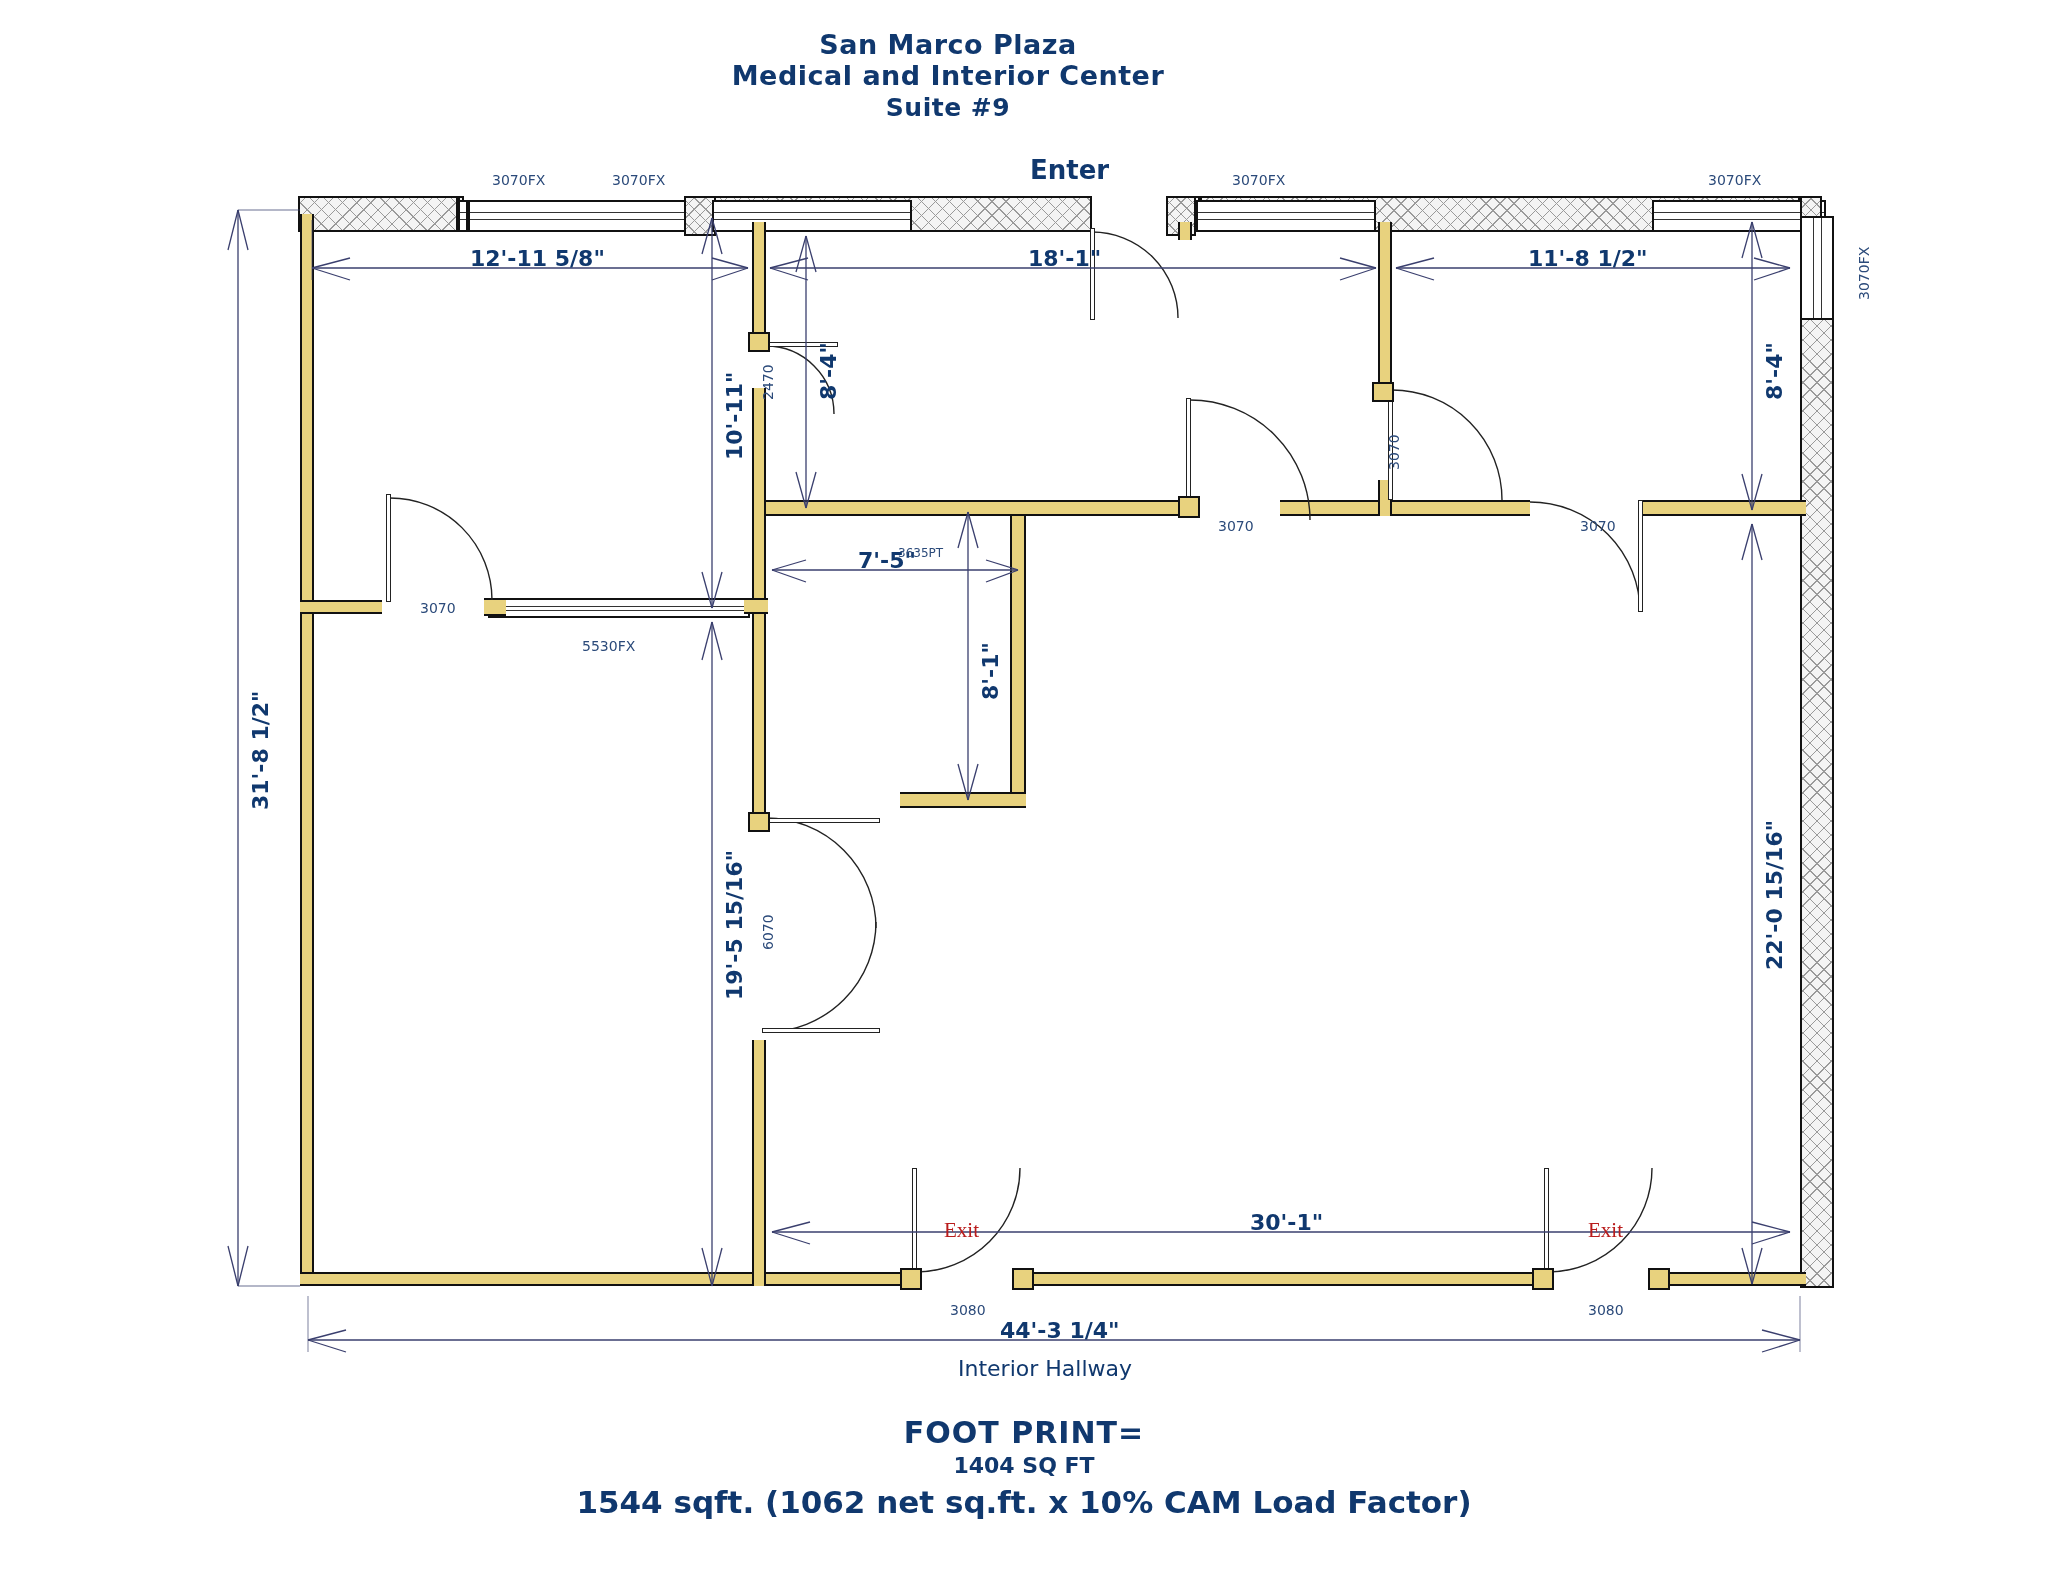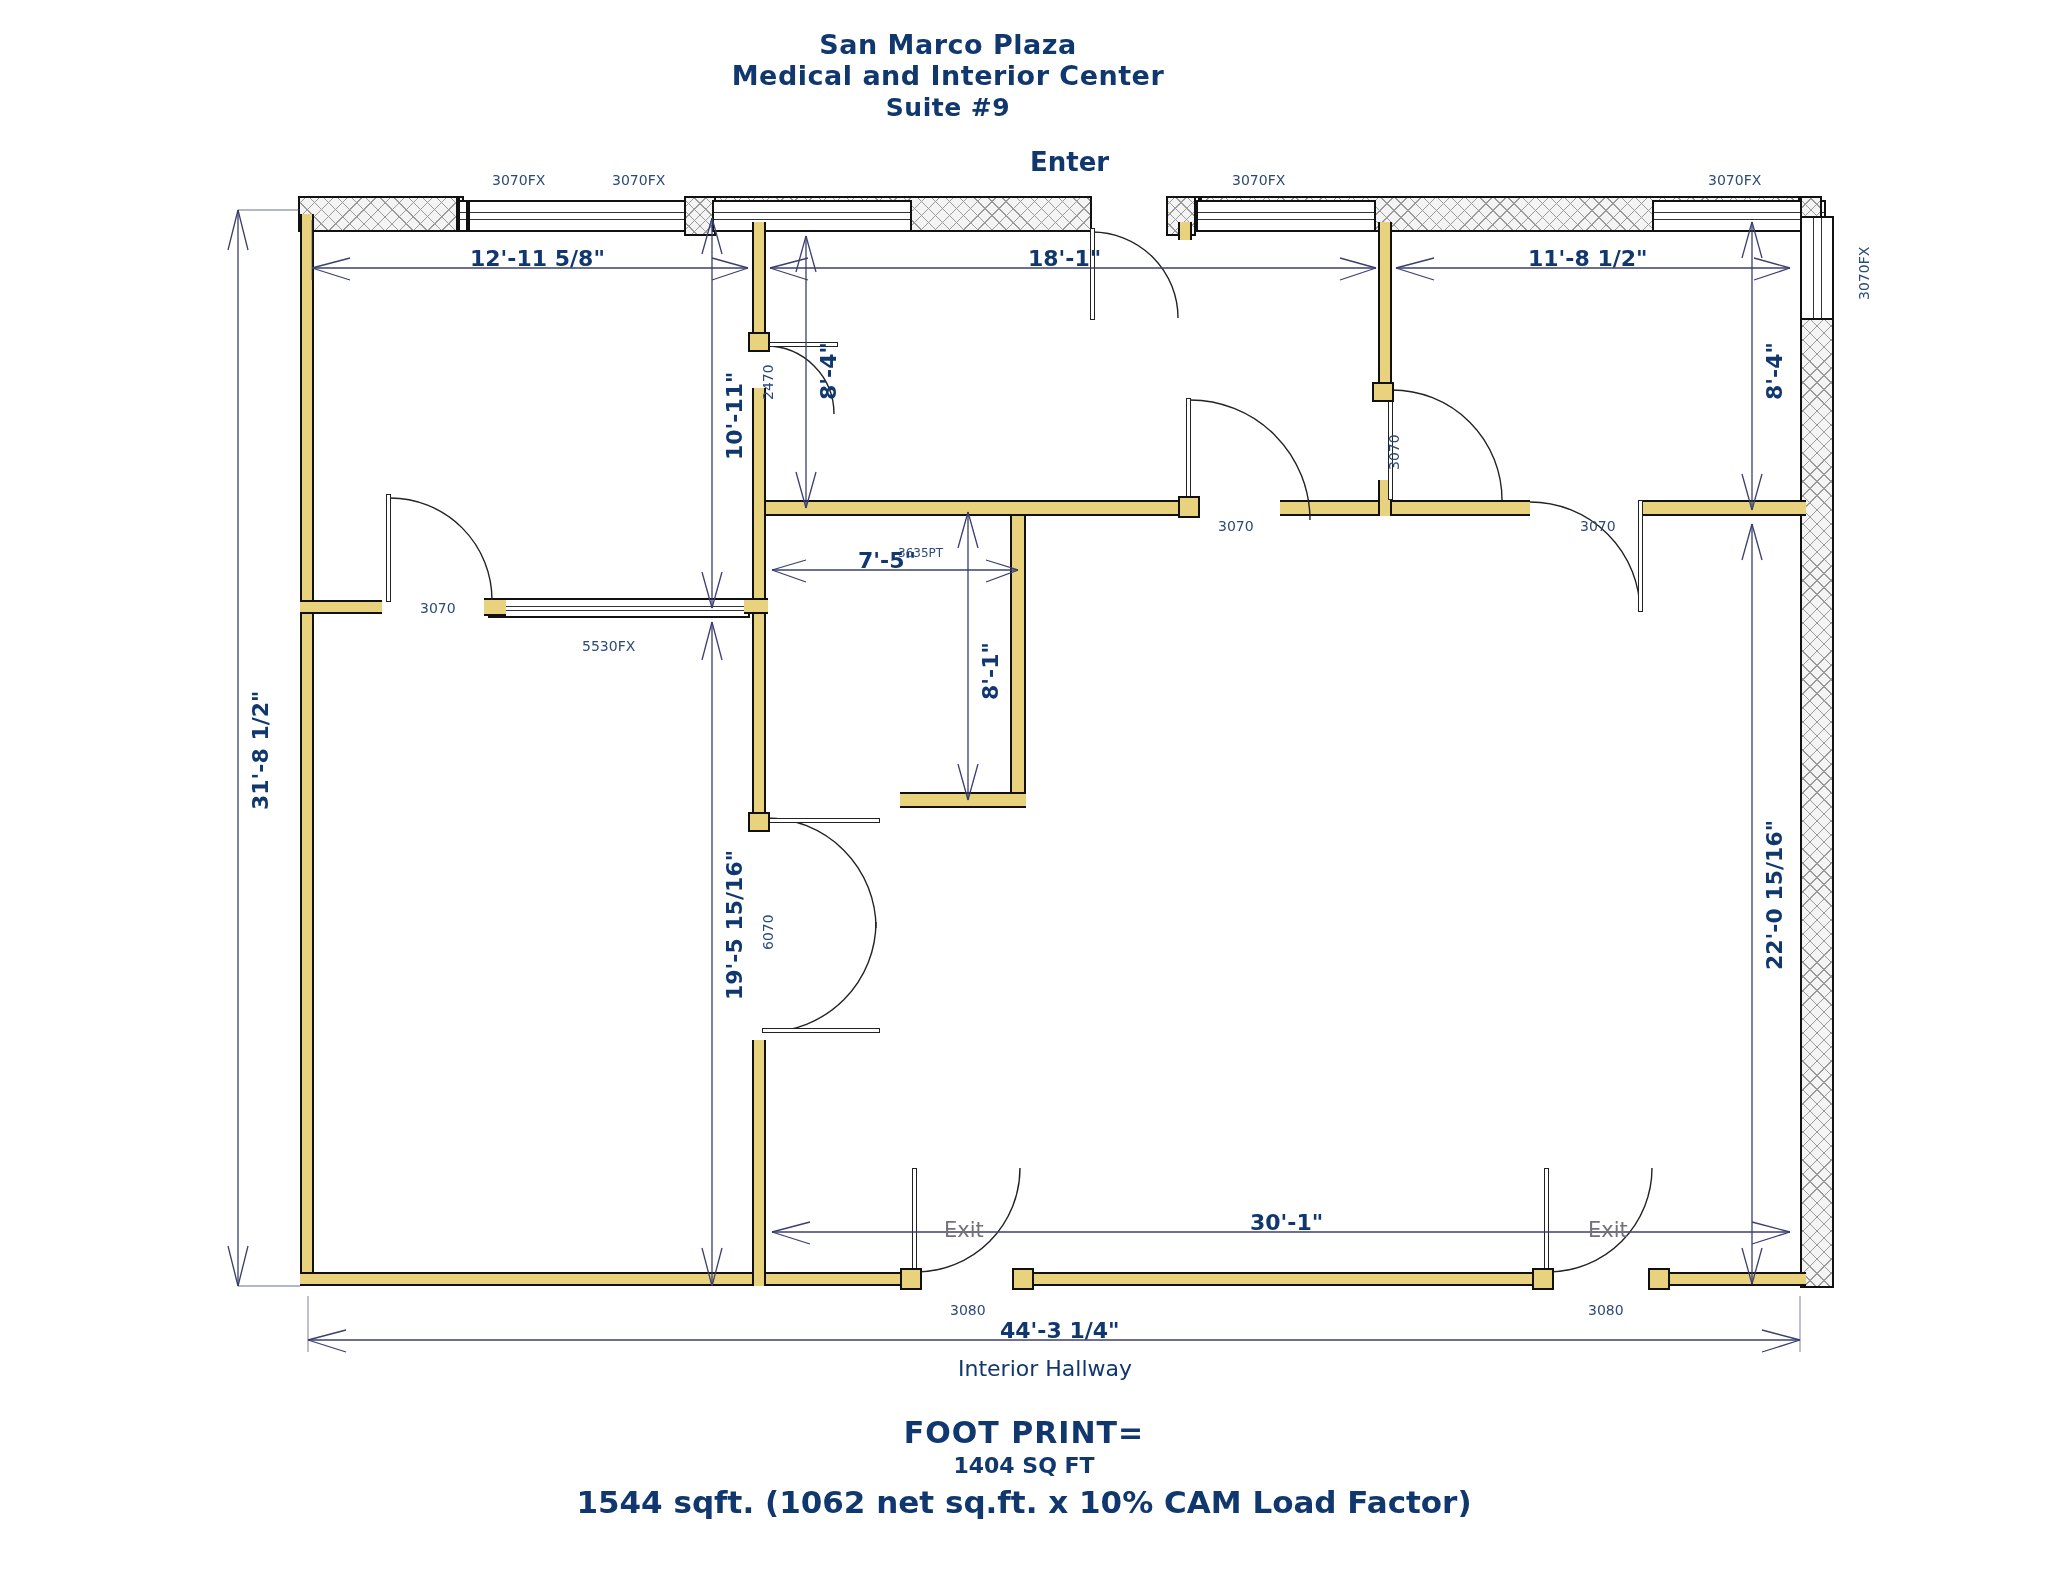--- a/index.html
+++ b/index.html
@@ -7,21 +7,21 @@
 
   #stage{position:absolute;left:0;top:0;width:2048px;height:1583px;}
 
   
   .title-block{position:absolute;left:0;top:30px;width:1896px;text-align:center;pointer-events:none;}
   .title-line{color:#10386e;font-weight:bold;letter-spacing:.5px;}
   .t1{font-size:27px;line-height:30px;}
   .t2{font-size:27px;line-height:32px;}
   .t3{font-size:25px;line-height:31px;}
 
-  .enter-label{position:absolute;left:1030px;top:147px;font-size:26px;font-weight:bold;color:#10386e;}
+  .enter-label{position:absolute;left:1030px;top:155px;font-size:26px;font-weight:bold;color:#10386e;}
 
   .footer{position:absolute;left:0;top:1415px;width:2048px;text-align:center;color:#10386e;}
   .f1{font-size:30px;font-weight:bold;line-height:36px;letter-spacing:1px;}
   .f2{font-size:22px;font-weight:bold;line-height:30px;}
   .f3{font-size:31px;font-weight:bold;line-height:42px;}
 
   .hallway-label{position:absolute;font-size:22px;color:#10386e;font-weight:normal;}
 
   
   .wall{position:absolute;background:#e8d27e;border:2px solid #111;box-sizing:border-box;}
@@ -56,21 +56,21 @@
   .dimtxt.vert{transform-origin:left top;transform:rotate(-90deg);}
 
   svg.arrows{position:absolute;left:0;top:0;width:2048px;height:1583px;overflow:visible;pointer-events:none;}
   svg.arrows line{stroke:#3a3f6e;stroke-width:1.3;}
 
   
   .tag{position:absolute;color:#2b4a7a;font-size:14px;white-space:nowrap;font-family:"DejaVu Sans",sans-serif;}
   .tag.vert{transform-origin:left top;transform:rotate(-90deg);}
   .tag.small{font-size:12px;}
 
-  .exit-label{position:absolute;color:#737373;font-size:21px;}
+  .exit-label{position:absolute;color:#b91c1c;font-size:21px;font-family:Liberation Serif, serif;}
 </style>
 </head>
 <body>
 
 <div id="stage">
 
   <div class="title-block">
     <div class="title-line t1">San Marco Plaza</div>
     <div class="title-line t2">Medical and Interior Center</div>
     <div class="title-line t3">Suite #9</div>

